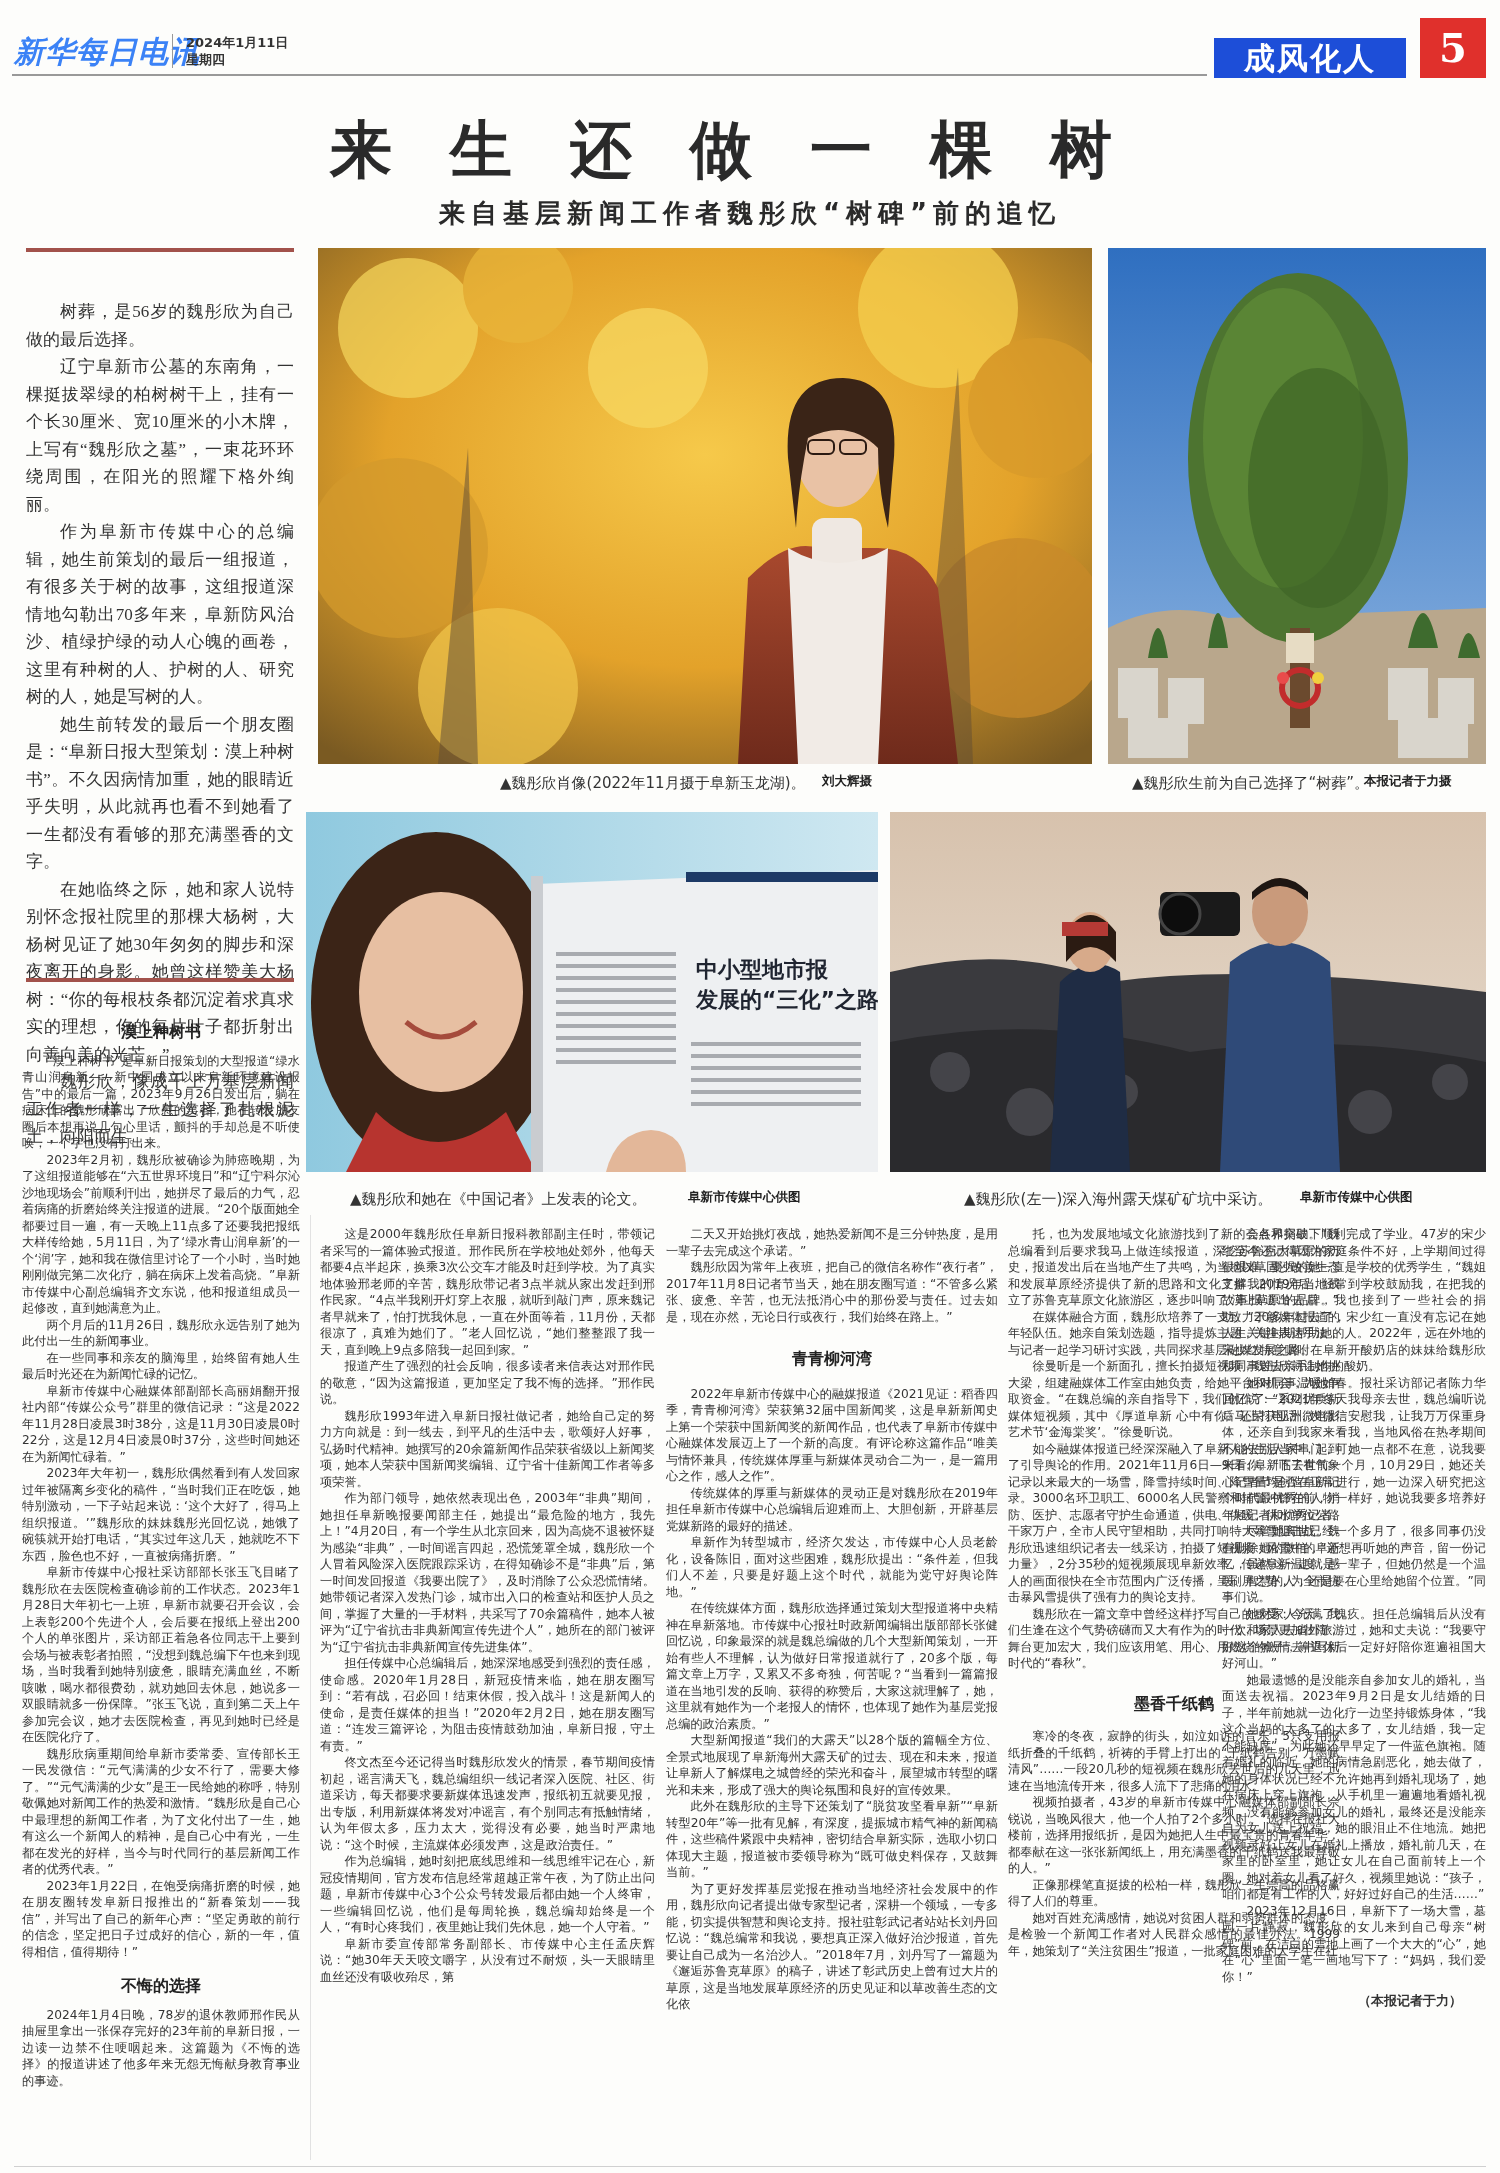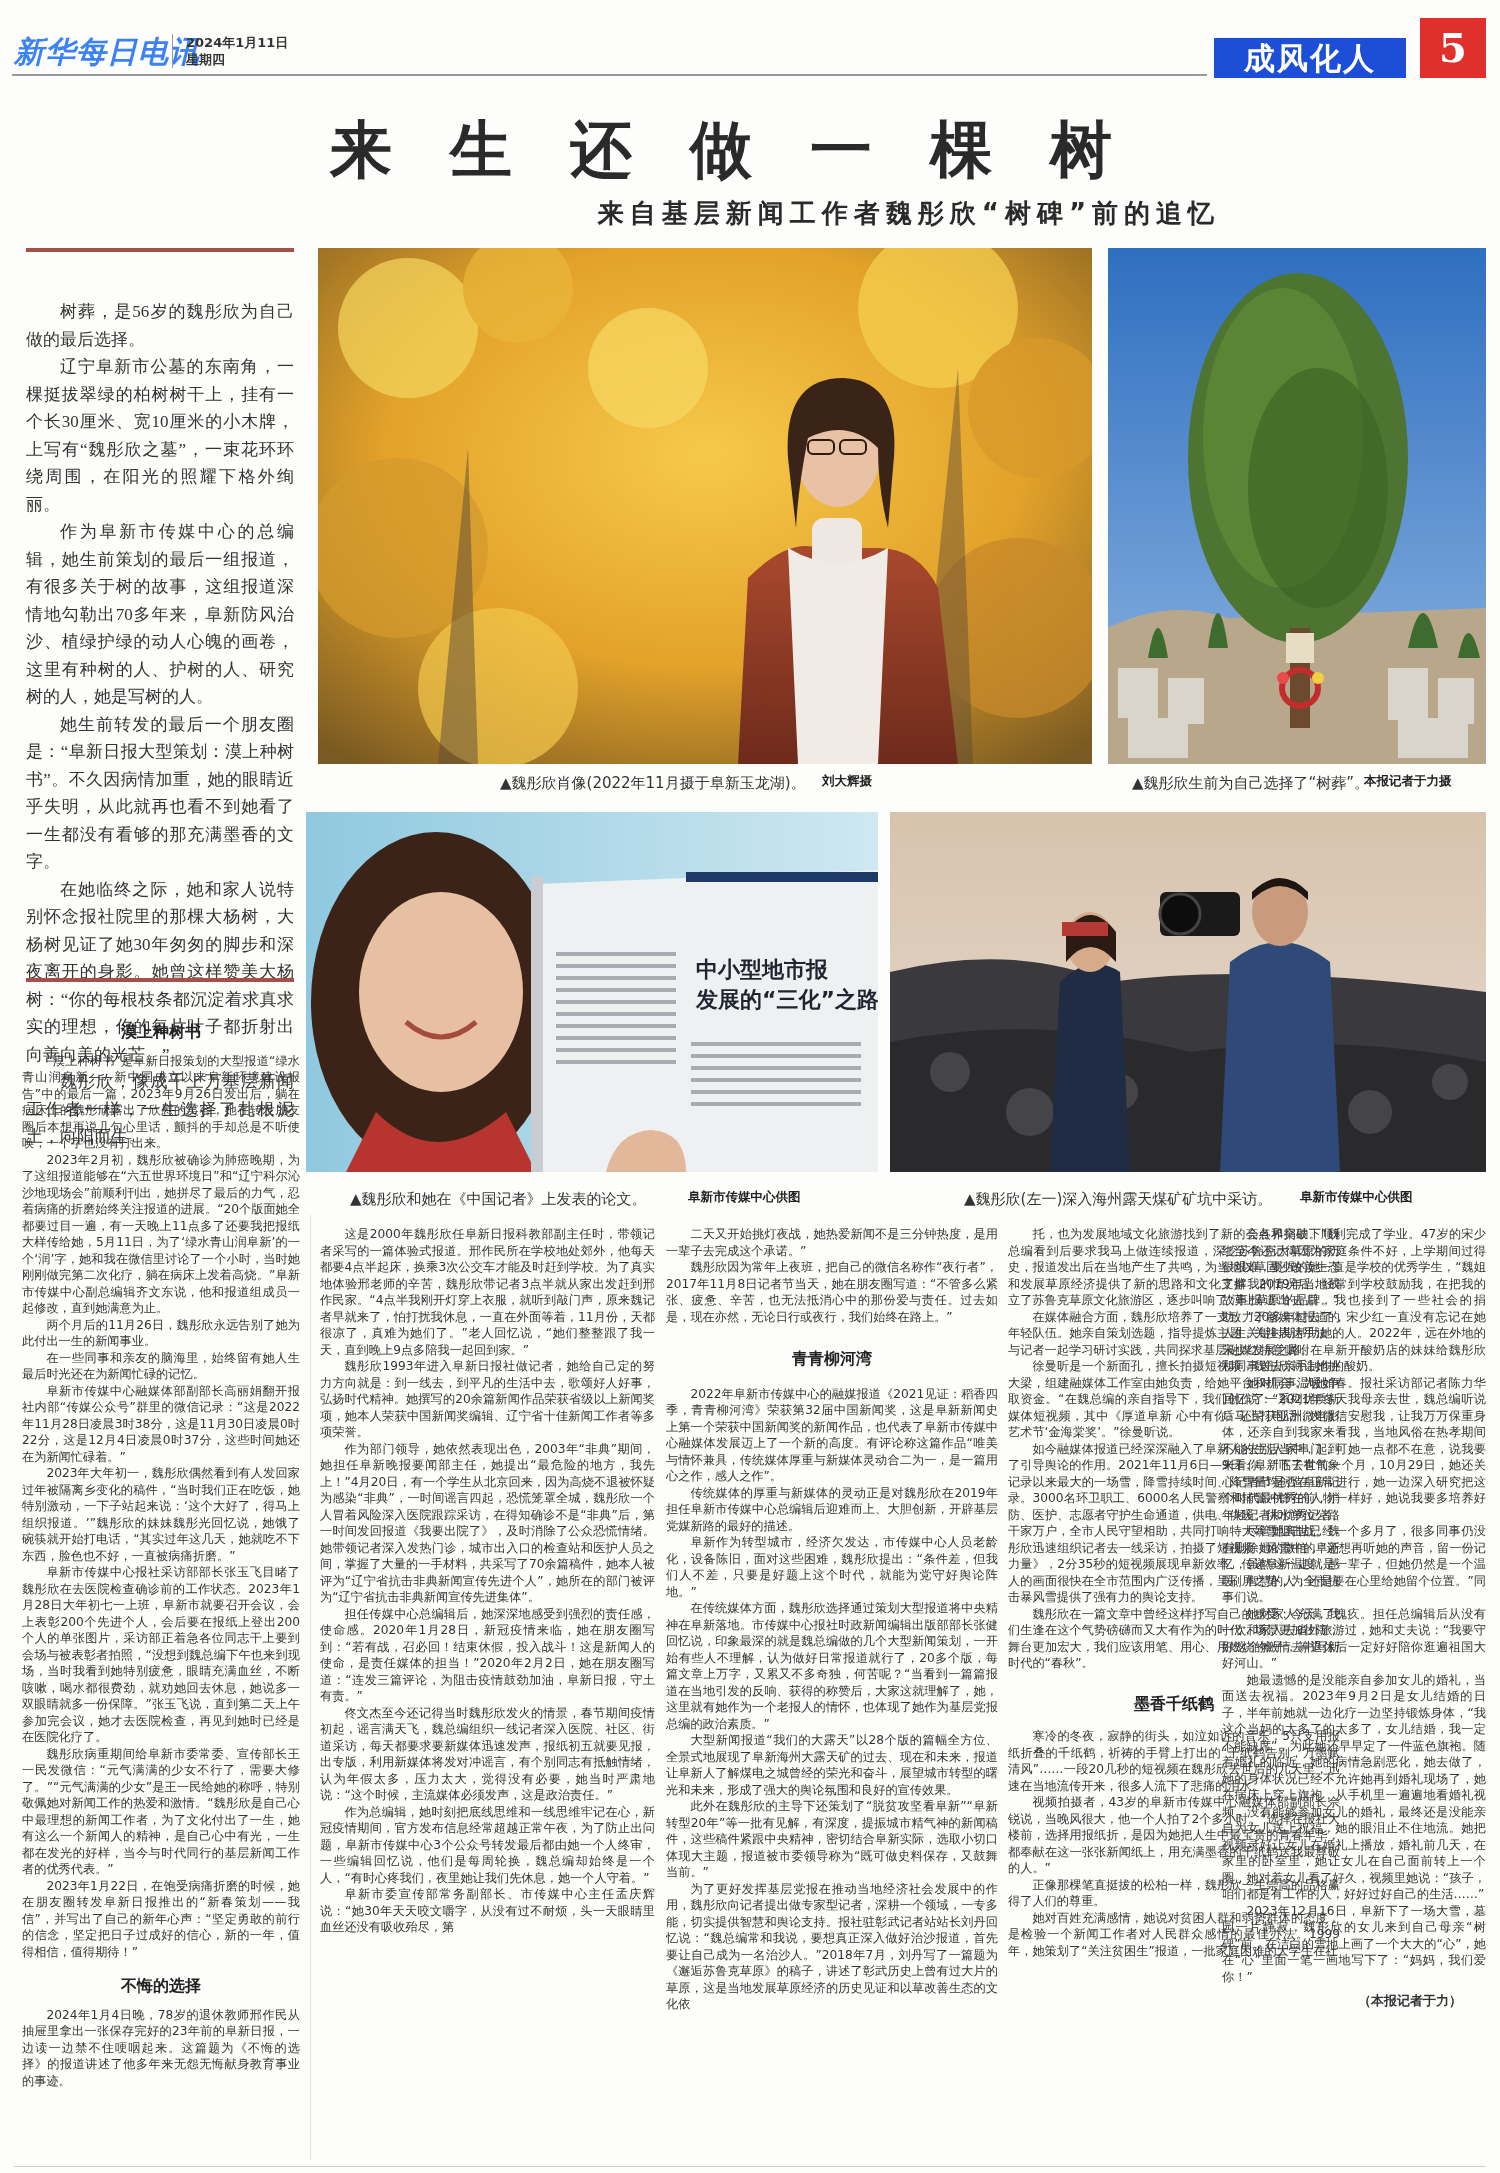--- a/index.html
+++ b/index.html
@@ -10,21 +10,21 @@
   .masthead { position: absolute; left: 0; top: 0; width: 1500px; height: 80px; }
   .logo { position: absolute; left: 14px; top: 32px; font-family: "DejaVu Serif", serif; font-size: 30px; font-weight: bold; color: #3b82f6; font-style: italic; letter-spacing: 1px; }
   .mast-divider { position: absolute; left: 172px; top: 34px; width: 1px; height: 34px; background: #999; }
   .mast-date { position: absolute; left: 186px; top: 34px; font-family: "DejaVu Sans", sans-serif; font-size: 13px; font-weight: bold; color: #333; line-height: 17px; }
   .mast-rule { position: absolute; left: 12px; top: 74px; width: 1195px; height: 2px; background: #999; }
   .section-tag { position: absolute; left: 1214px; top: 38px; width: 192px; height: 40px; background: #1d4ed8; color: #fff; font-family: "DejaVu Sans", sans-serif; font-weight: bold; font-size: 31px; line-height: 40px; text-align: center; letter-spacing: 2px; }
   .page-num { position: absolute; left: 1420px; top: 18px; width: 66px; height: 60px; background: #e0302c; color: #fff; font-family: "DejaVu Serif", serif; font-weight: bold; font-size: 40px; line-height: 60px; text-align: center; }
 
   
   .headline { position: absolute; left: 230px; top: 108px; width: 1040px; text-align: center; font-family: "DejaVu Serif", serif; font-weight: bold; font-size: 62px; letter-spacing: 58px; color: #2a2a2a; }
-  .subhead { position: absolute; left: 280px; top: 196px; width: 940px; text-align: right; font-family: "DejaVu Sans", sans-serif; font-size: 26px; letter-spacing: 6px; color: #2a2a2a; }
+  .subhead { position: absolute; left: 280px; top: 196px; width: 940px; text-align: center; font-family: "DejaVu Sans", sans-serif; font-size: 26px; letter-spacing: 6px; color: #2a2a2a; }
 
   
   .rule-red { position: absolute; height: 4px; background: #a2524b; }
   .intro { position: absolute; left: 26px; top: 262px; width: 268px; font-family: Liberation Serif, serif; font-size: 17px; line-height: 27.5px; color: #333; text-align: justify; margin-top: 36px; }
   .intro p { text-indent: 2em; }
 
   
   .photo { position: absolute; overflow: hidden; }
   .caption { position: absolute; font-family: "DejaVu Sans", sans-serif; font-size: 15px; color: #333; white-space: nowrap; }
   .credit { position: absolute; font-family: "DejaVu Sans", sans-serif; font-size: 12.5px; font-weight: bold; color: #222; white-space: nowrap; }
@@ -230,20 +230,21 @@
   <p>阜新市传媒中心报社采访部部长张玉飞目睹了魏彤欣在去医院检查确诊前的工作状态。2023年1月28日大年初七一上班，阜新市就要召开会议，会上表彰200个先进个人，会后要在报纸上登出200个人的单张图片，采访部正着急各位同志干上要到会场与被表彰者拍照，“没想到魏总编下午也来到现场，当时我看到她特别疲惫，眼睛充满血丝，不断咳嗽，喝水都很费劲，就劝她回去休息，她说多一双眼睛就多一份保障。”张玉飞说，直到第二天上午参加完会议，她才去医院检查，再见到她时已经是在医院化疗了。</p>
   <p>魏彤欣病重期间给阜新市委常委、宣传部长王一民发微信：“元气满满的少女不行了，需要大修了。”“元气满满的少女”是王一民给她的称呼，特别敬佩她对新闻工作的热爱和激情。“魏彤欣是自己心中最理想的新闻工作者，为了文化付出了一生，她有这么一个新闻人的精神，是自己心中有光，一生都在发光的好样，当今与时代同行的基层新闻工作者的优秀代表。”</p>
   <p>2023年1月22日，在饱受病痛折磨的时候，她在朋友圈转发阜新日报推出的“新春策划——我信”，并写出了自己的新年心声：“坚定勇敢的前行的信念，坚定把日子过成好的信心，新的一年，值得相信，值得期待！”</p>
   <h3>不悔的选择</h3>
   <p>2024年1月4日晚，78岁的退休教师邢作民从抽屉里拿出一张保存完好的23年前的阜新日报，一边读一边禁不住哽咽起来。这篇题为《不悔的选择》的报道讲述了他多年来无怨无悔献身教育事业的事迹。</p>
 </article>
 <div class="col-rule" style="left:310px; top:1215px; height:945px;"></div>
 
 <article class="col" style="left:320px; top:1226px; width:335px; height:938px;">
   <p>这是2000年魏彤欣任阜新日报科教部副主任时，带领记者采写的一篇体验式报道。邢作民所在学校地处郊外，他每天都要4点半起床，换乘3次公交车才能及时赶到学校。为了真实地体验邢老师的辛苦，魏彤欣带记者3点半就从家出发赶到邢作民家。“4点半我刚开灯穿上衣服，就听到敲门声，原来魏记者早就来了，怕打扰我休息，一直在外面等着，11月份，天都很凉了，真难为她们了。”老人回忆说，“她们整整跟了我一天，直到晚上9点多陪我一起回到家。”</p>
+  <p>报道产生了强烈的社会反响，很多读者来信表达对邢作民的敬意，“因为这篇报道，更加坚定了我不悔的选择。”邢作民说。</p>
   <p>魏彤欣1993年进入阜新日报社做记者，她给自己定的努力方向就是：到一线去，到平凡的生活中去，歌颂好人好事，弘扬时代精神。她撰写的20余篇新闻作品荣获省级以上新闻奖项，她本人荣获中国新闻奖编辑、辽宁省十佳新闻工作者等多项荣誉。</p>
   <p>作为部门领导，她依然表现出色，2003年“非典”期间，她担任阜新晚报要闻部主任，她提出“最危险的地方，我先上！”4月20日，有一个学生从北京回来，因为高烧不退被怀疑为感染“非典”，一时间谣言四起，恐慌笼罩全城，魏彤欣一个人冒着风险深入医院跟踪采访，在得知确诊不是“非典”后，第一时间发回报道《我要出院了》，及时消除了公众恐慌情绪。她带领记者深入发热门诊，城市出入口的检查站和医护人员之间，掌握了大量的一手材料，共采写了70余篇稿件，她本人被评为“辽宁省抗击非典新闻宣传先进个人”，她所在的部门被评为“辽宁省抗击非典新闻宣传先进集体”。</p>
   <p>担任传媒中心总编辑后，她深深地感受到强烈的责任感，使命感。2020年1月28日，新冠疫情来临，她在朋友圈写到：“若有战，召必回！结束休假，投入战斗！这是新闻人的使命，是责任媒体的担当！”2020年2月2日，她在朋友圈写道：“连发三篇评论，为阻击疫情鼓劲加油，阜新日报，守土有责。”</p>
   <p>佟文杰至今还记得当时魏彤欣发火的情景，春节期间疫情初起，谣言满天飞，魏总编组织一线记者深入医院、社区、街道采访，每天都要求要新媒体迅速发声，报纸初五就要见报，出专版，利用新媒体将发对冲谣言，有个别同志有抵触情绪，认为年假太多，压力太大，觉得没有必要，她当时严肃地说：“这个时候，主流媒体必须发声，这是政治责任。”</p>
   <p>作为总编辑，她时刻把底线思维和一线思维牢记在心，新冠疫情期间，官方发布信息经常超越正常午夜，为了防止出问题，阜新市传媒中心3个公众号转发最后都由她一个人终审，一些编辑回忆说，他们是每周轮换，魏总编却始终是一个人，“有时心疼我们，夜里她让我们先休息，她一个人守着。”</p>
   <p>阜新市委宣传部常务副部长、市传媒中心主任孟庆辉说：“她30年天天咬文嚼字，从没有过不耐烦，头一天眼睛里血丝还没有吸收殆尽，第</p>
 </article>
 
 <article class="col" style="left:666px; top:1226px; width:332px; height:938px;">
   <p>二天又开始挑灯夜战，她热爱新闻不是三分钟热度，是用一辈子去完成这个承诺。”</p>

